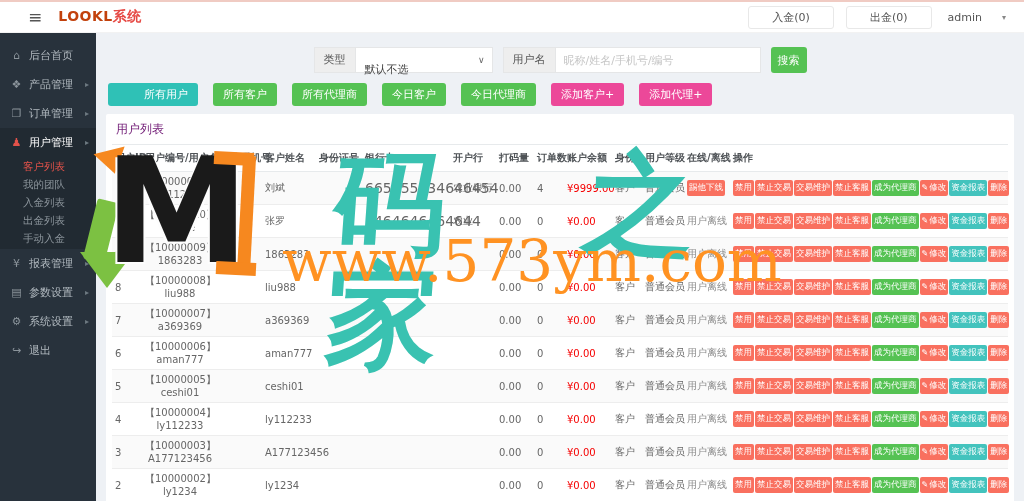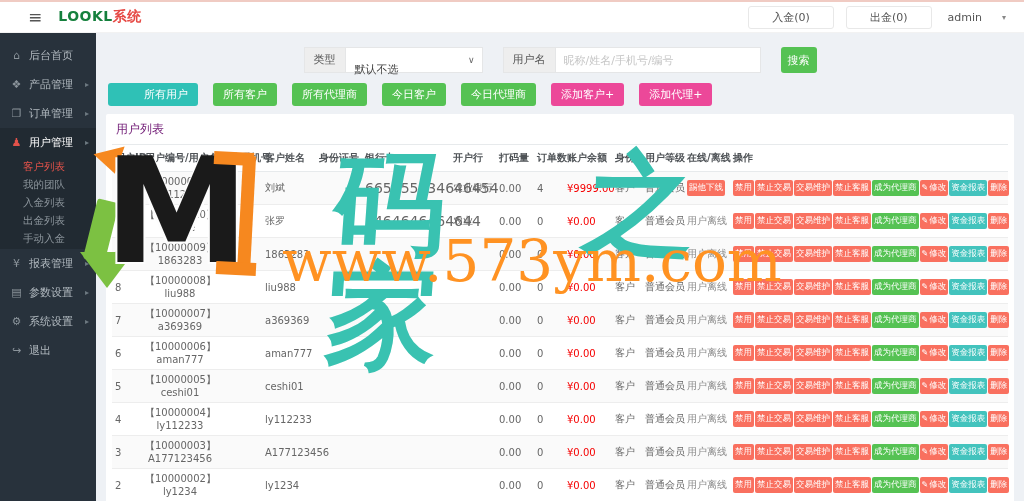--- a/index.html
+++ b/index.html
@@ -4,21 +4,21 @@
 <style>
   html,body{margin:0;padding:0;width:1024px;height:501px;overflow:hidden;
     font-family:"DejaVu Sans","Liberation Sans",sans-serif;background:#eef1f5;position:relative;}
   
   .topline{position:absolute;top:0;left:0;right:0;height:2px;background:#f0cbc3;z-index:10;}
   
   header{position:absolute;top:2px;left:0;right:0;height:31px;background:#fff;
     border-bottom:1px solid #f2f2f2;display:flex;align-items:center;padding:0 14px;box-sizing:border-box;z-index:9;}
   .burger{font-size:17px;color:#555;margin:0 16px 0 14px;cursor:pointer;line-height:1;}
   .brand{font-size:14px;font-weight:bold;letter-spacing:.5px;cursor:pointer;}
-  .brand b{color:#15803d;font-weight:bold;}
+  .brand b{color:#c2410c;font-weight:bold;}
   .brand i{color:#e64a45;font-style:normal;font-weight:bold;}
   .header-right{margin-left:auto;display:flex;align-items:center;gap:12px;}
   .hbox{border:1px solid #e8e8e8;background:#fff;border-radius:3px;padding:3px 23px;
     font-size:11px;color:#555;cursor:pointer;}
   .adminbox{font-size:11px;color:#555;cursor:pointer;padding:3px 4px;display:flex;align-items:center;gap:20px;}
   .caret{font-size:8px;color:#888;}
   
   aside{position:absolute;top:33px;left:0;bottom:0;width:96px;background:#28323c;z-index:8;
     padding-top:8px;box-sizing:border-box;}
   .sgroup.active{background:#212a32;}
@@ -29,21 +29,21 @@
   .sgroup.active .sitem .ic{color:#e3524a;}
   .sitem .arrow{margin-left:auto;font-size:8px;color:#6e7a82;}
   .subitem{height:18px;line-height:18px;padding-left:23px;font-size:10.5px;color:#8b949b;
     cursor:pointer;white-space:nowrap;}
   .subitem.active{color:#e3524a;}
   .sgroup{padding-bottom:0;}
   .sgroup.has-children{padding-bottom:2px;}
   
   main{position:absolute;top:33px;left:96px;right:0;bottom:0;background:#eef1f5;
     padding:8px 10px;box-sizing:border-box;overflow:hidden;}
-  .filter-row{display:flex;justify-content:center;align-items:center;gap:20px;margin-top:6px;height:26px;}
+  .filter-row{display:flex;justify-content:center;align-items:center;gap:10px;margin-top:6px;height:26px;}
   .igroup{display:flex;height:26px;box-sizing:border-box;}
   .addon{background:#eee;border:1px solid #e5e6e7;border-right:none;font-size:11px;
     line-height:24px;padding:0 9px;color:#555;white-space:nowrap;}
   .selectbox{position:relative;background:#fff;border:1px solid #e5e6e7;width:138px;
     font-size:11px;line-height:24px;padding:10px 18px 0 9px;color:#444;cursor:pointer;box-sizing:border-box;}
   .sel-caret{position:absolute;right:7px;top:0;font-size:9px;color:#666;}
   .igroup input{border:1px solid #e5e6e7;width:206px;padding:0 8px;font-size:11px;color:#333;
     outline:none;font-family:inherit;box-sizing:border-box;}
   .igroup input::placeholder{color:#c6c6c6;}
   .search-btn{background:#55c253;color:#fff;border:none;border-radius:3px;width:36px;height:26px;

